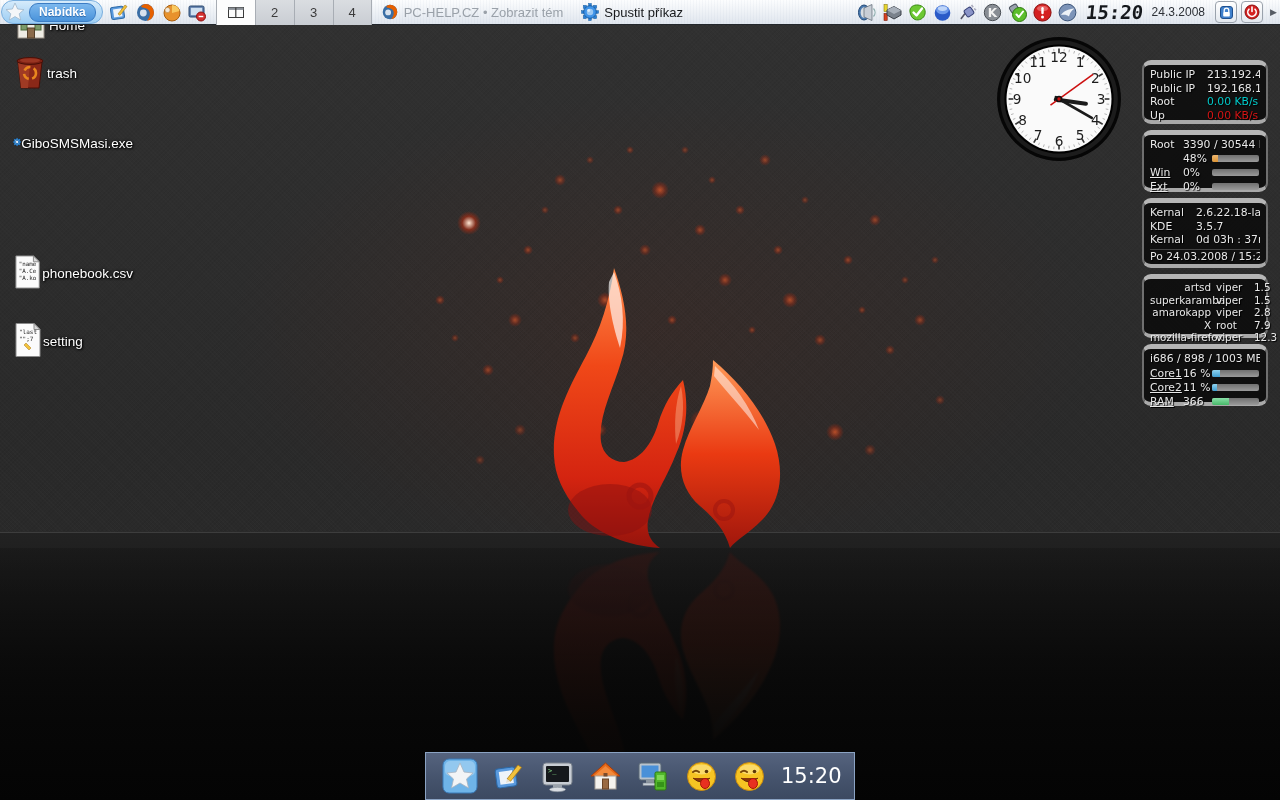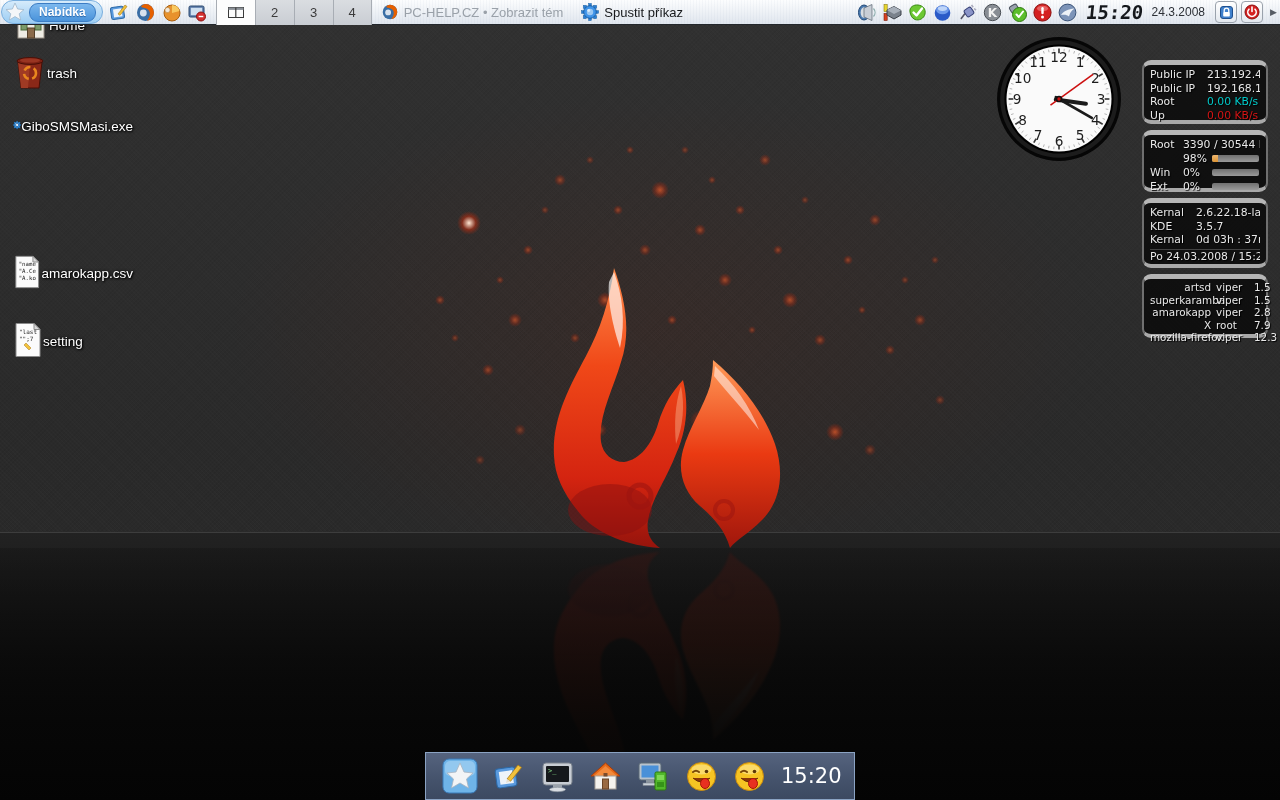--- a/index.html
+++ b/index.html
@@ -75,21 +75,21 @@
   .widgets { position:absolute; left:1142px; top:28px; width:126px; z-index:5;margin-top:32px; }
   .kwidget { background:rgba(9,9,9,0.80); border-left:2px solid #6f6f6f; border-right:2px solid #6f6f6f;
     border-top:5px solid #b6b6b6; border-bottom:4px solid #a9a9a9; border-radius:9px;
     margin-bottom:6px; padding:3px 6px 4px; color:#e8e8e8; font-family:"DejaVu Sans", sans-serif;
     font-size:10.8px; text-shadow:1px 1px 1px #000; }
   .krow { display:flex; align-items:center; height:13.5px; line-height:13.5px; white-space:nowrap; overflow:hidden; }
   .krow .lab { width:57px; flex:none; }
   .krow .val { flex:1; overflow:hidden; }
   .cyan { color:#00c9c9; } .red { color:#d41414; }
   .bar-row { display:flex; align-items:center; height:14px; }
-  .bar-row .blab { width:33px; flex:none; }
+  .bar-row .blab { width:33px; flex:none;text-decoration:underline; }
   .bar-row .bpct { width:29px; flex:none; }
   .bar { flex:1; height:7px; border-radius:2px; background:linear-gradient(#707070,#9a9a9a); overflow:hidden; margin-right:1px; }
   .bar .fill { display:block; height:100%; }
   .fill.disk { background:linear-gradient(#f0b870,#dd9434); }
   .fill.cpu { background:linear-gradient(#8fd4f0,#3f9ed2); }
   .fill.ram { background:linear-gradient(#8ae0a8,#46b868); }
   .proc-row { display:grid; grid-template-columns:66px 38px 1fr; height:12.5px; line-height:12.5px; font-size:10.4px; }
   .proc-row .pname { text-align:right; padding-right:5px; white-space:nowrap; }
   .proc-row .puser { text-align:left; }
   .proc-row .pcpu { text-align:right; }
@@ -353,21 +353,21 @@
     <svg width="34" height="36" viewBox="0 0 34 36">
       <polygon points="5,8 29,8 26,34 8,34" fill="#8a2818" stroke="#4a0f06"></polygon>
       <polygon points="5,8 17,8 15,34 8,34" fill="#a03a24"></polygon>
       <ellipse cx="17" cy="7" rx="13" ry="3.4" fill="#7a2013" stroke="#4a0f06"></ellipse>
       <ellipse cx="17" cy="6.4" rx="10" ry="2.2" fill="#9a3522"></ellipse>
       <circle cx="17" cy="19" r="6" fill="none" stroke="#e8861e" stroke-width="2.6" stroke-dasharray="7 3.5"></circle>
     </svg>
     <div class="dlabel">trash</div>
   </div>
 
-  <div class="desk-icon" style="top:106px">
+  <div class="desk-icon" style="top:123px">
     <svg width="38" height="38" viewBox="0 0 38 38">
       <g fill="#2a8ae0" stroke="#145a9e" stroke-width="0.8">
         <rect x="16" y="1" width="6" height="7" rx="1.5"></rect>
           <rect x="16" y="30" width="6" height="7" rx="1.5"></rect>
         <rect x="1" y="16" width="7" height="6" rx="1.5"></rect>
           <rect x="30" y="16" width="7" height="6" rx="1.5"></rect>
         <rect x="5" y="5" width="7" height="7" rx="1.5" transform="rotate(45 8.5 8.5)"></rect>
         <rect x="26" y="5" width="7" height="7" rx="1.5" transform="rotate(45 29.5 8.5)"></rect>
         <rect x="5" y="26" width="7" height="7" rx="1.5" transform="rotate(45 8.5 29.5)"></rect>
         <rect x="26" y="26" width="7" height="7" rx="1.5" transform="rotate(45 29.5 29.5)"></rect>
@@ -382,21 +382,21 @@
 
 
   <div class="desk-icon" style="top:254px">
     <svg width="30" height="36" viewBox="0 0 30 36">
       <path d="M3,1.5 L21,1.5 L27,7.5 L27,34.5 L3,34.5 Z" fill="#fbfbfb" stroke="#8a8a8a"></path>
       <path d="M21,1.5 L21,7.5 L27,7.5 Z" fill="#d8d8d8" stroke="#8a8a8a"></path>
       <text x="6" y="12" font-size="6" fill="#222" font-family="DejaVu Sans Mono, monospace">"name</text>
       <text x="6" y="19" font-size="6" fill="#222" font-family="DejaVu Sans Mono, monospace">"A.Ce</text>
       <text x="6" y="26" font-size="6" fill="#222" font-family="DejaVu Sans Mono, monospace">"A.ko</text>
     </svg>
-    <div class="dlabel">amarokapp.csv</div>
+    <div class="dlabel">phonebook.csv</div>
   </div>
 
   <div class="desk-icon" style="top:322px">
     <svg width="30" height="36" viewBox="0 0 30 36">
       <path d="M3,1.5 L21,1.5 L27,7.5 L27,34.5 L3,34.5 Z" fill="#fbfbfb" stroke="#8a8a8a"></path>
       <path d="M21,1.5 L21,7.5 L27,7.5 Z" fill="#d8d8d8" stroke="#8a8a8a"></path>
       <text x="6" y="12" font-size="6" fill="#222" font-family="DejaVu Sans Mono, monospace">"last</text>
       <text x="6" y="19" font-size="6" fill="#222" font-family="DejaVu Sans Mono, monospace">"";7</text>
       <path d="M13,21 L18,26 L16,28 L11,23 Z" fill="#f2c23c" stroke="#a87818" stroke-width="0.5"></path>
     </svg>
@@ -512,21 +512,21 @@
         </div>
     </div>
 
     <div class="kwidget" style="height:62px">
       <div class="krow">
           <span class="lab" style="width:33px">Root</span>
           <span class="val">3390 / 30544 MB</span>
         </div>
       <div class="bar-row">
           <span class="blab"></span>
-          <span class="bpct">98%</span>
+          <span class="bpct">48%</span>
           <span class="bar">
             <i class="fill disk" style="width: 12%;"></i>
           </span>
         </div>
       <div class="bar-row">
           <span class="blab">Win</span>
           <span class="bpct">0%</span>
           <span class="bar">
             <i class="fill disk" style="width: 0%;"></i>
           </span>
@@ -579,20 +579,44 @@
           <span class="puser">root</span>
           <span class="pcpu">7.9</span>
         </div>
       <div class="proc-row">
           <span class="pname">mozilla-firefox</span>
           <span class="puser">viper</span>
           <span class="pcpu">12.3</span>
         </div>
     </div>
 
+    <div class="kwidget" style="height:62px">
+      <div class="cpu-head">i686  /  898 / 1003 MB</div>
+      <div class="bar-row">
+          <span class="blab">Core1</span>
+          <span class="bpct">16 %</span>
+          <span class="bar">
+            <i class="fill cpu" style="width: 16%;"></i>
+          </span>
+        </div>
+      <div class="bar-row">
+          <span class="blab">Core2</span>
+          <span class="bpct">11 %</span>
+          <span class="bar">
+            <i class="fill cpu" style="width: 11%;"></i>
+          </span>
+        </div>
+      <div class="bar-row">
+          <span class="blab">RAM</span>
+          <span class="bpct">366</span>
+          <span class="bar">
+            <i class="fill ram" style="width: 36%;"></i>
+          </span>
+        </div>
+    </div>
   </div>
 
   <div class="dock">
     <svg class="dicon star" viewBox="0 0 36 36">
       <rect x="1" y="1" width="34" height="34" rx="6" fill="#6fb4e8" stroke="#3a7ab8"></rect>
       <rect x="3" y="3" width="30" height="15" rx="5" fill="#9ccdf0" opacity="0.8"></rect>
       <polygon points="18,5 22,14 31,15 24.5,21 26.5,30 18,25 9.5,30 11.5,21 5,15 14,14" fill="#f2f4f6" stroke="#a8b4c0" stroke-width="0.8"></polygon>
     </svg>
     <svg class="dicon" viewBox="0 0 33 33">
       <rect x="3" y="8" width="20" height="19" rx="3" fill="#5a9ade" stroke="#2d6aa8" transform="rotate(-8 13 17)"></rect>

